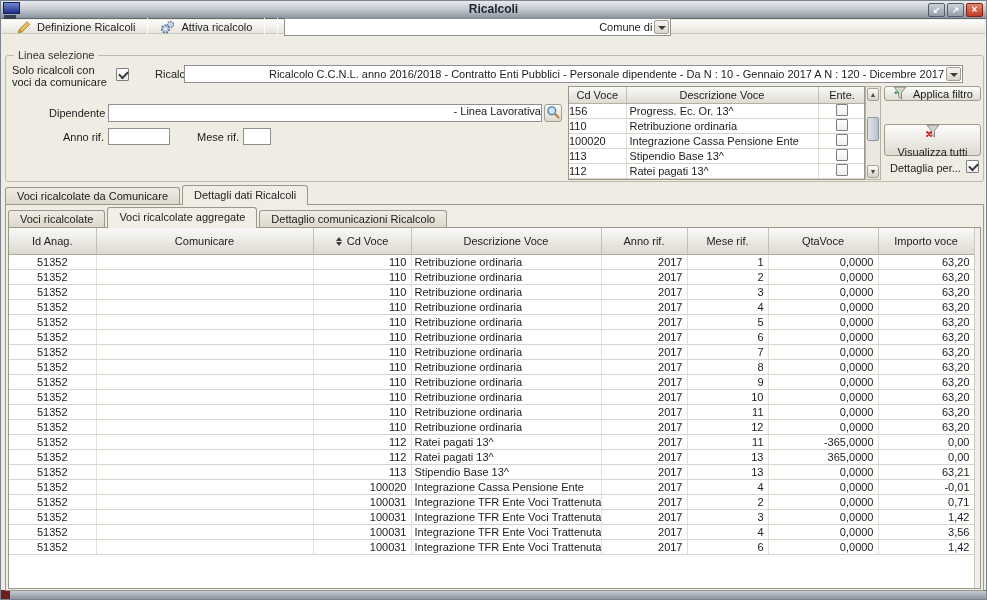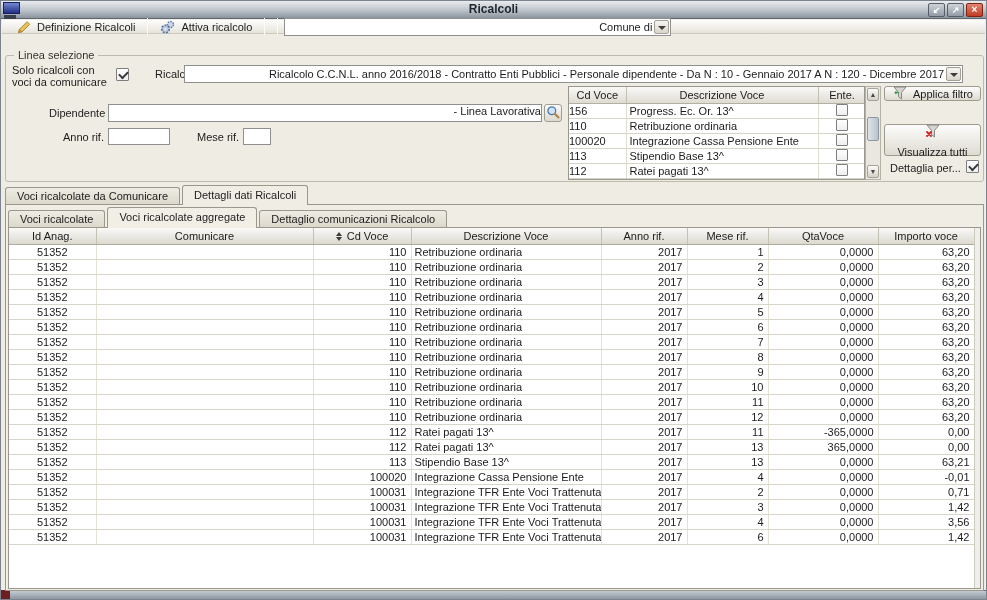--- a/index.html
+++ b/index.html
@@ -83,21 +83,21 @@
   .tabs2 .tab.active { background:#f1eee6; }
   .tabs2 .tab.active::after { background:#f1eee6; }
 
   .panel1 { position:absolute; left:4px; top:203px; width:979px; height:387px;
             border:1px solid #9a978c; background:#f0ede5; z-index:1; }
   .panel2 { position:absolute; left:2px; top:22px; width:973px; height:362px;
             border:1px solid #9a978c; background:#ffffff; overflow:hidden; }
 
   
   table.grid { border-collapse:collapse; table-layout:fixed; width:965px; }
-  table.grid th { height:16px; font-weight:normal; background:linear-gradient(#f9f9f8,#dcd9d0);
+  table.grid th { height:26px; font-weight:normal; background:linear-gradient(#f9f9f8,#dcd9d0);
                   border-right:1px solid #c3c0b4; border-bottom:1px solid #aeab9f;
                   text-align:center; white-space:nowrap; overflow:hidden; }
   table.grid td { height:15px; line-height:14px; border-right:1px solid #e4e1d7; border-bottom:1px solid #d8d5cb;
                   white-space:nowrap; overflow:hidden; }
   table.grid td:nth-child(1) { text-align:center; }
   table.grid td:nth-child(3) { text-align:right; padding-right:4px; }
   table.grid td:nth-child(4) { text-align:left; padding-left:3px; }
   table.grid td:nth-child(5), table.grid td:nth-child(6),
   table.grid td:nth-child(7), table.grid td:nth-child(8) { text-align:right; padding-right:4px; }
   .v-strip { position:absolute; right:0; top:0; bottom:0; width:6px; background:#f0eee8; border-left:1px solid #ccc9bd; }

